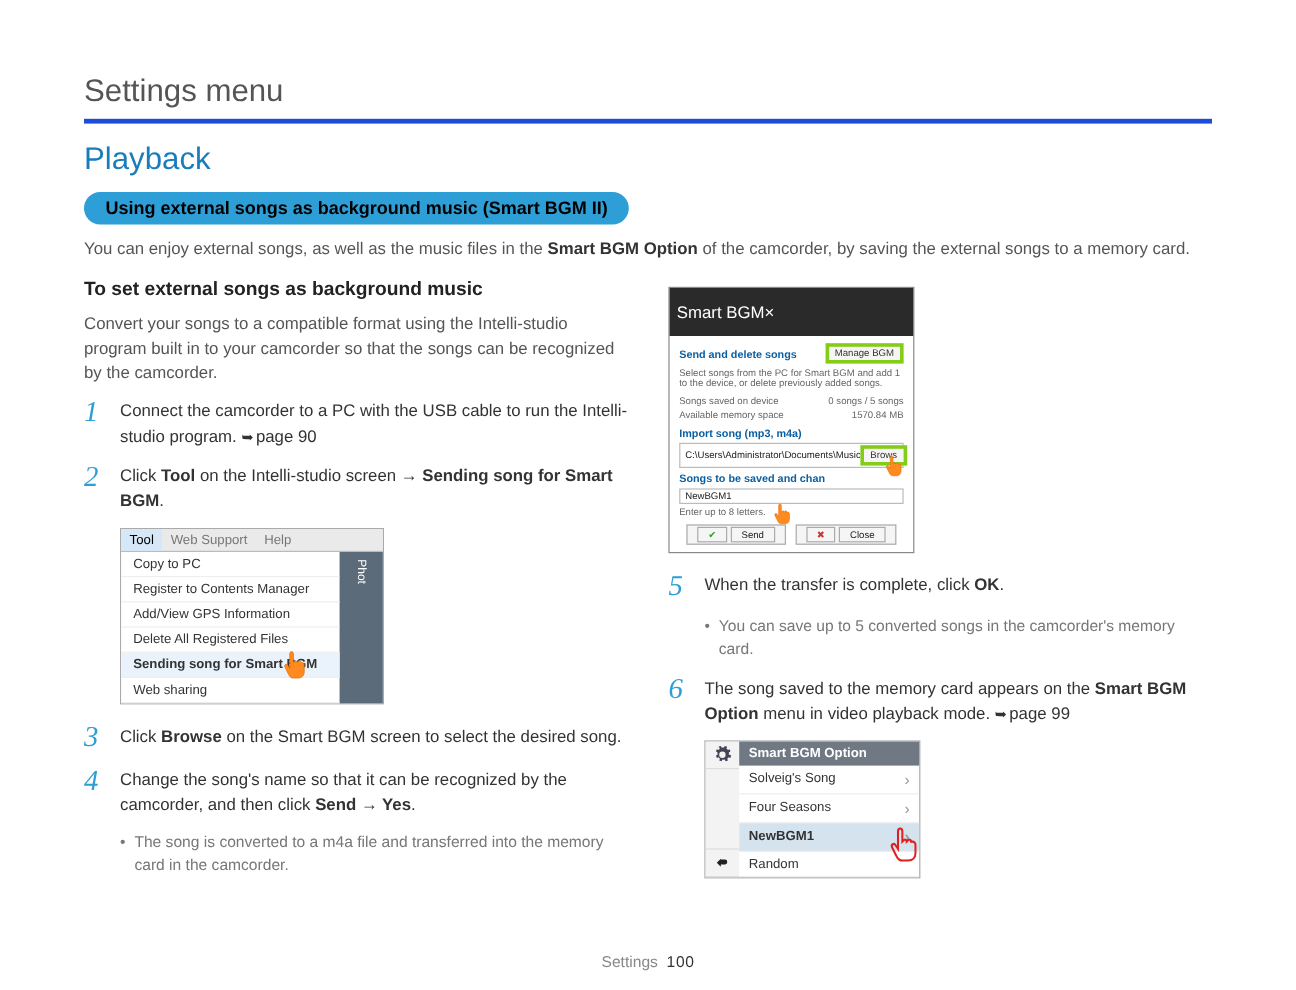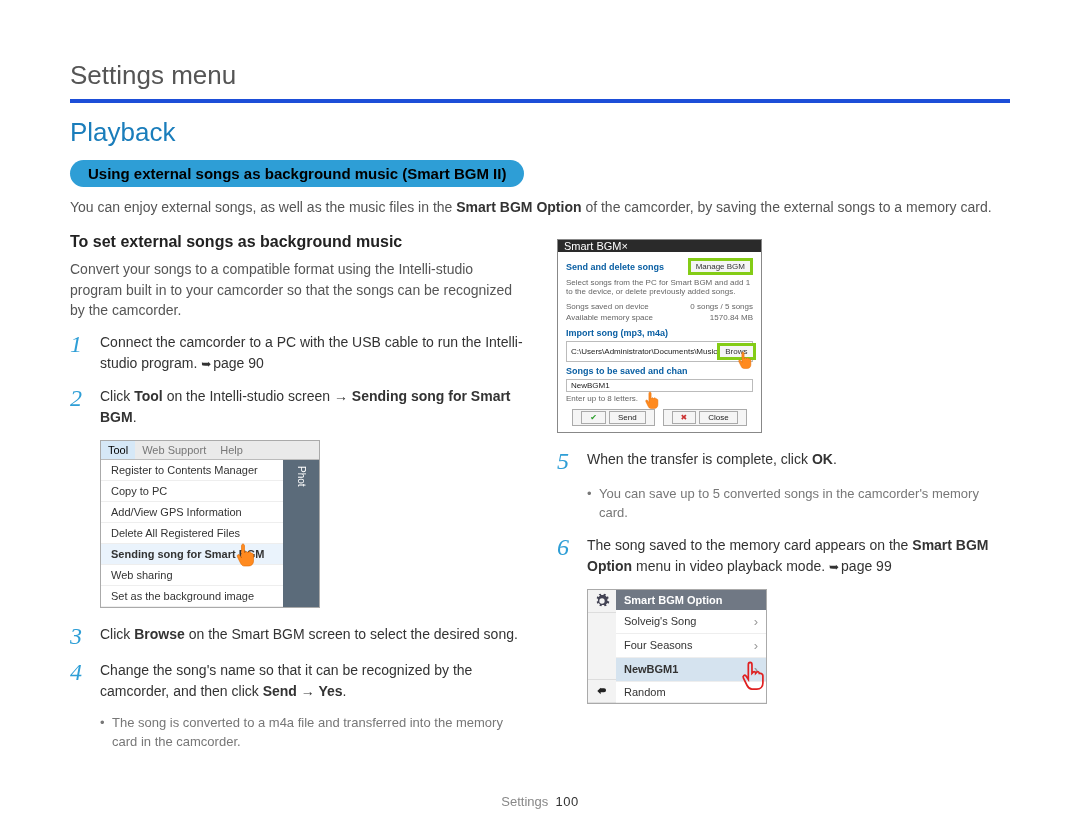--- a/index.html
+++ b/index.html
@@ -148,24 +148,24 @@
   .dlg-shot {
     width: 205px;
     border: 1px solid #888;
     font-size: 9px;
     background: #fff;
     color: #222;
   }
   .dlg-title {
     background: #2a2a2a;
     color: #fff;
-    padding: 0 6px;
+    padding: 12px 6px;
     display: flex;
     justify-content: flex-start;
-    font-size: 11px;
+    font-size: 14px;
   }
   .dlg-title .x { font-family: Arial; }
   .dlg-body { padding: 6px 8px; }
   .dlg-h {
     color: #0a5fa3;
     font-weight: 700;
     display: flex;
     justify-content: space-between;
     align-items: center;
     margin-bottom: 3px;
@@ -293,34 +293,33 @@
 
     <div class="shot-wrap">
       <div class="tool-shot">
         <div class="tool-menubar">
           <span class="active">Tool</span>
           <span>Web Support</span>
           <span>Help</span>
         </div>
         <div class="tool-body">
           <div class="tool-list">
+            <div class="tool-item">Copy to PC</div>
             <div class="tool-item">Register to Contents Manager</div>
-            <div class="tool-item">Copy to PC</div>
             <div class="tool-item">Add/View GPS Information</div>
             <div class="tool-item">Delete All Registered Files</div>
             <div class="tool-item highlight">
               <span>Sending song for Smart BGM</span>
               <span class="cursor">
                 <svg viewBox="0 0 24 28">
                     <path d="M8 2c1 0 1.5 1 1.5 2v7l1-1c1-1 2 0 2 1l1-1c1-1 2 0 2 1l1 0c1 0 2 1 2 2v6c0 3-2 5-5 5h-4c-2 0-3-1-4-3l-3-6c-1-2 1-3 2-2l2 3V4c0-1 .5-2 1.5-2z" fill="#ff8a1f" stroke="#e06a00" stroke-width="0.6"></path>
                   </svg>
               </span>
             </div>
             <div class="tool-item">Web sharing</div>
-            <div class="tool-item">Set as the background image</div>
           </div>
           <div class="tool-side">Phot</div>
         </div>
       </div>
     </div>
 
     <div class="step">
       <div class="step-num">3</div>
       <div class="step-body">
         <span>Click </span><b>Browse</b><span> on the Smart BGM screen to select the desired song.</span>

